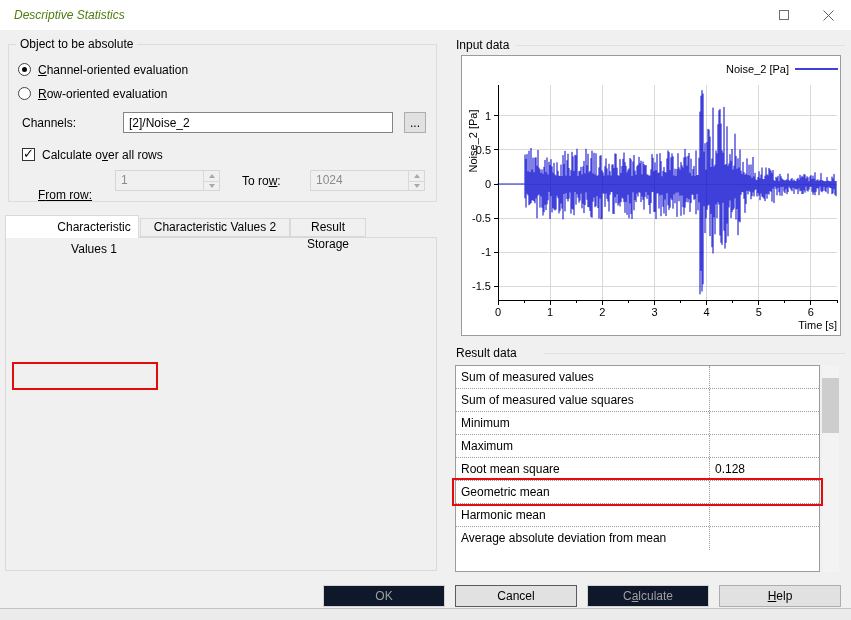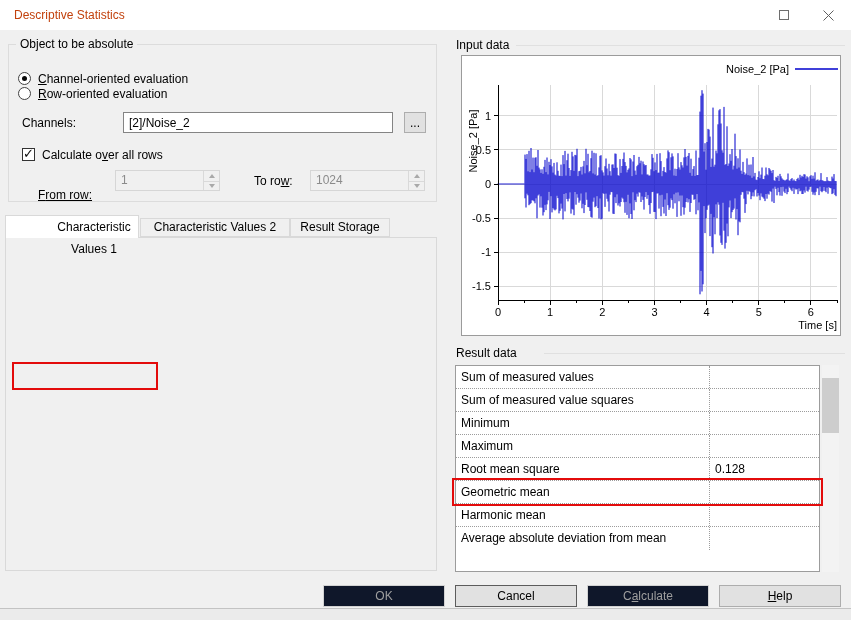--- a/index.html
+++ b/index.html
@@ -1,20 +1,20 @@
 <!DOCTYPE html>
 <html style="--hl: #e30b0b;"><head>
 <meta charset="utf-8">
 <style>
   *{box-sizing:border-box;margin:0;padding:0;}
   body{font-family:"Liberation Sans",sans-serif;font-size:12px;color:#000;background:#fff;}
   .stage{position:relative;width:851px;height:620px;background:#f0f0f0;overflow:hidden;}
   
   .titlebar{position:absolute;left:0;top:0;width:851px;height:30px;background:#fff;}
-  .title{position:absolute;left:14px;top:0;line-height:30px;color:#c2410c;}
+  .title{position:absolute;left:14px;top:0;line-height:30px;color:#4d7c0f;font-style:italic;}
   .winbtn{position:absolute;top:0;width:42px;height:30px;display:flex;align-items:center;justify-content:center;}
   .btn-max{right:46px}.btn-close{right:2px}
   
   .groupbox{position:absolute;border:1px solid #dcdcdc;background:#f0f0f0;}
   .grouplabel{position:absolute;background:#f0f0f0;padding:0 4px;white-space:nowrap;}
   
   .sechead{position:absolute;display:flex;align-items:center;white-space:nowrap;}
   .sechead .line{flex:1;height:1px;background:#e0e0e0;margin-left:7px;}
   
   .ctlrow{position:absolute;display:flex;align-items:center;gap:7px;height:15px;white-space:nowrap;cursor:default;}
@@ -69,21 +69,21 @@
     <span class="winbtn btn-close">
       <svg width="11" height="11">
           <path d="M0.5 0.5 L10.5 10.5 M10.5 0.5 L0.5 10.5" stroke="#5f5f5f" fill="none"></path>
         </svg>
     </span>
   </div>
 
   <div class="groupbox" style="left:8px;top:44px;width:429px;height:158px;"></div>
   <span class="grouplabel" style="left:16px;top:37px;">Object to be absolute</span>
 
-  <div class="ctlrow" style="left:18px;top:71px;justify-content:center;">
+  <div class="ctlrow" style="left:18px;top:62px;justify-content:center;">
     <span class="radio on"></span>
     <span><u>C</u>hannel-oriented evaluation</span>
   </div>
   <div class="ctlrow" style="left:18px;top:86px;">
     <span class="radio"></span>
     <span><u>R</u>ow-oriented evaluation</span>
   </div>
 
   <span style="position:absolute;left:22px;top:116px;">Channels:</span>
   <input class="txtfield" style="left: 123px; top: 112px; width: 270px; height: 21px;" value="[2]/Noise_2">
@@ -97,34 +97,34 @@
   <span style="position:absolute;left:38px;top:188px;text-decoration:underline;"><u>F</u>rom row:</span>
   <div class="spinner" style="left:115px;top:170px;width:105px;height:21px;">
     <span>1</span>
     <span class="spinbtn up">
         <span class="tri-up"></span>
       </span>
     <span class="spinbtn dn">
         <span class="tri-dn"></span>
       </span>
   </div>
-  <span style="position:absolute;left:254px;top:174px;text-align:center;">To ro<u>w</u>:</span>
+  <span style="position:absolute;left:242px;top:174px;text-align:center;">To ro<u>w</u>:</span>
   <div class="spinner" style="left:310px;top:170px;width:115px;height:21px;">
     <span>1024</span>
     <span class="spinbtn up">
         <span class="tri-up"></span>
       </span>
     <span class="spinbtn dn">
         <span class="tri-dn"></span>
       </span>
   </div>
 
   <div class="tab sel" style="left:5px;width:134px;">Characteristic Values 1</div>
   <div class="tab" style="left:140px;width:150px;">Characteristic Values 2</div>
-  <div class="tab" style="left:290px;width:100px;">Result Storage</div>
+  <div class="tab" style="left:290px;width:76px;">Result Storage</div>
   <div class="panel"></div>
 
   <div class="sechead" style="left:20px;top:246px;width:186px;">
       <span>Sums</span>
       <span class="line"></span>
     </div>
   <div class="ctlrow" style="left:21px;top:268px;">
     <span class="cb"></span>
     <span><u>M</u>easured values</span>
   </div>

